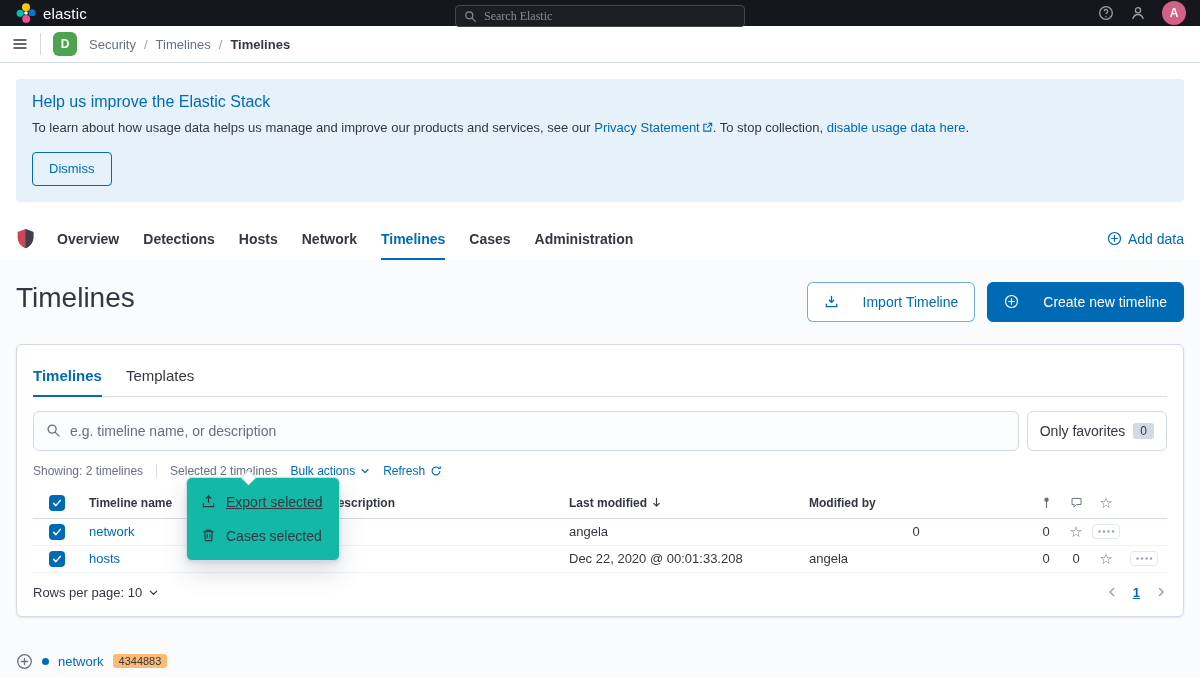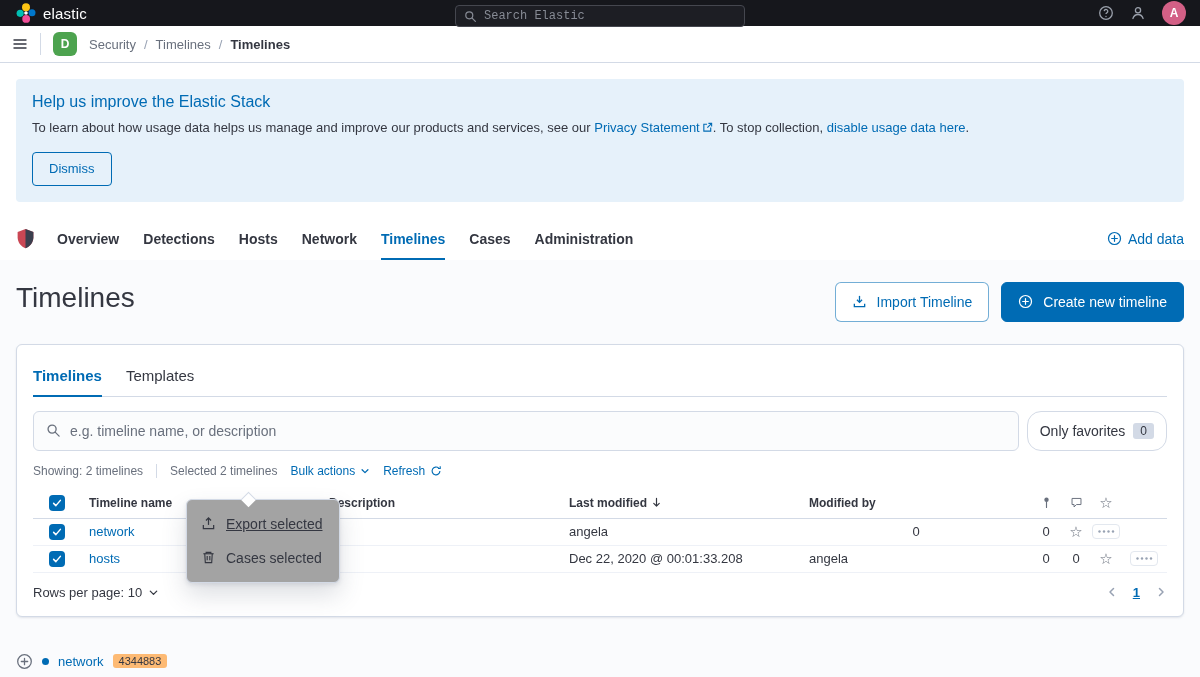--- a/index.html
+++ b/index.html
@@ -6,21 +6,21 @@
   html,body{width:1200px;height:677px;overflow:hidden}
   body{position:relative;font-family:"Liberation Sans","DejaVu Sans",sans-serif;color:#343741;background:#fff;font-size:14px}
   svg{display:block}
   .ic{display:inline-flex;align-items:center;justify-content:center}
 
   
   .topbar{height:26px;background:#16171c;display:flex;align-items:center;padding:0 10px;position:relative}
   .brand{display:flex;align-items:center;gap:7px;padding:0 6px}
   .brand-name{color:#fff;font-size:15px;letter-spacing:.2px}
   .topbar-search{position:absolute;left:455px;top:5px;width:290px;height:22px;background:#1d1e24;border:1px solid #45474f;border-radius:4px;display:flex;align-items:center;gap:7px;padding:0 8px;color:#878b95}
-  .topbar-search input{flex:1;background:transparent;border:0;outline:0;color:#c5c9d2;font-size:12px;font-family:Liberation Mono, monospace}
+  .topbar-search input{flex:1;background:transparent;border:0;outline:0;color:#c5c9d2;font-size:12px;font-family:Liberation Serif, serif}
   .topbar-search input::placeholder{color:#878b95}
   .topbar-right{margin-left:auto;display:flex;align-items:center;gap:16px;color:#9aa0ab;padding-right:4px}
   .avatar{width:24px;height:24px;border-radius:50%;background:#D36086;color:#fff;font-size:12px;font-weight:700;display:flex;align-items:center;justify-content:center}
 
   
   .crumb-bar{height:37px;border-bottom:1px solid #D3DAE6;display:flex;align-items:center;gap:12px;padding:0 12px;background:#fff}
   .vdiv{width:1px;height:22px;background:#D3DAE6}
   .space-avatar{width:24px;height:24px;border-radius:6px;background:#4DA34F;color:#fff;font-weight:700;font-size:12px;display:flex;align-items:center;justify-content:center}
   .breadcrumbs{display:flex;align-items:center;font-size:13px;color:#69707D}
   .crumb{color:#69707D;cursor:pointer}
@@ -42,36 +42,36 @@
   .nav-tab{display:flex;align-items:center;font-weight:600;font-size:14px;color:#343741;position:relative;cursor:pointer}
   .nav-tab.active{color:#006BB4}
   .nav-tab.active::after{content:"";position:absolute;left:0;right:0;bottom:0;height:2px;background:#006BB4}
   .add-data{margin-left:auto;display:flex;align-items:center;gap:6px;color:#006BB4;font-size:14px;cursor:pointer}
 
   
   .main{background:#fafbfd;height:403px}
   .page-header{display:flex;align-items:flex-start;justify-content:space-between;padding:22px 16px 20px}
   .page-title{font-size:28px;font-weight:500;color:#343741}
   .header-actions{display:flex;gap:12px}
-  .btn{height:40px;border-radius:6px;display:inline-flex;align-items:center;gap:10px;padding:0 16px;font-size:14px;font-weight:500;font-family:inherit;cursor:pointer}
+  .btn{height:40px;border-radius:6px;display:inline-flex;align-items:center;gap:24px;padding:0 16px;font-size:14px;font-weight:500;font-family:inherit;cursor:pointer}
   .btn-outline{border:1px solid rgba(0,107,180,.55);color:#006BB4;background:#fff}
   .btn-primary{background:#006BB4;border:1px solid #006BB4;color:#fff}
 
   
   .panel{position:relative;margin:2px 16px 0;background:#fff;border:1px solid #D3DAE6;border-radius:6px;padding:16px;box-shadow:0 1px 2px rgba(152,162,179,.25)}
   .panel-tabs{display:flex;gap:24px;border-bottom:1px solid #D3DAE6}
   .panel-tab{padding:6px 0 12px;font-size:15px;color:#343741;position:relative;cursor:pointer}
   .panel-tab.active{color:#006BB4;font-weight:600}
   .panel-tab.active::after{content:"";position:absolute;left:0;right:0;bottom:-1px;height:2px;background:#006BB4}
 
   .search-row{display:flex;gap:8px;margin-top:14px;align-items:center}
   .search-box{flex:1;height:40px;border:1px solid #D3DAE6;border-radius:6px;background:#fbfcfd;display:flex;align-items:center;gap:9px;padding:0 12px;color:#69707D}
   .search-box input{flex:1;border:0;outline:0;background:transparent;font-size:14px;color:#343741;font-family:inherit}
   .search-box input::placeholder{color:#69707D}
-  .fav-filter{height:40px;border:1px solid #D3DAE6;border-radius:14px;background:#fff;display:flex;align-items:center;gap:8px;padding:0 12px;font-size:14px;color:#343741;cursor:pointer;white-space:nowrap}
+  .fav-filter{height:40px;border:1px solid #D3DAE6;border-radius:6px;background:#fff;display:flex;align-items:center;gap:8px;padding:0 12px;font-size:14px;color:#343741;cursor:pointer;white-space:nowrap}
   .count-badge{background:#D3DAE6;border-radius:3px;padding:1px 7px;font-size:12px;color:#343741}
 
   .utility-row{display:flex;align-items:center;gap:13px;margin-top:13px;font-size:12px;color:#69707D}
   .util-link{display:flex;align-items:center;gap:5px;color:#006BB4;cursor:pointer;font-size:12px;font-weight:500}
   .hdiv{width:1px;height:14px;background:#D3DAE6}
 
   .trow{display:grid;grid-template-columns:48px 240px 240px 240px 230px 30px 30px 30px 1fr;align-items:center}
   .thead{border-bottom:1px solid #D3DAE6;padding:7px 0;font-size:12px;font-weight:600;color:#343741;margin-top:10px}
   .tbody-row{border-bottom:1px solid #EEF1F7;padding:5px 0;font-size:13px}
   .cell-c{display:flex;justify-content:center}
@@ -83,21 +83,21 @@
   .muted-ic{color:#69707D}
   .actions-pill{border:1px solid #E3E8EF;border-radius:4px;padding:4px 4px;display:inline-flex;cursor:default}
 
   .table-footer{display:flex;justify-content:space-between;align-items:flex-end;margin-top:12px;font-size:13px;color:#343741}
   .rpp{display:flex;align-items:center;gap:6px;cursor:pointer}
   .pagination{display:flex;align-items:center;gap:15px}
   .page-num{color:#006BB4;text-decoration:underline;font-weight:600;font-size:13px;cursor:pointer}
   .page-chev{color:#98A2B3;cursor:pointer}
 
   
-  .bulk-popover{position:absolute;left:169px;top:154px;width:154px;background:#a3a3a3;border:1px solid #D3DAE6;border-radius:6px;box-shadow:0 12px 24px rgba(65,78,101,.18),0 2px 4px rgba(65,78,101,.12);z-index:5;padding:7px 0}
+  .bulk-popover{position:absolute;left:169px;top:132px;width:154px;background:#14b8a6;border:1px solid #D3DAE6;border-radius:6px;box-shadow:0 12px 24px rgba(65,78,101,.18),0 2px 4px rgba(65,78,101,.12);z-index:5;padding:7px 0}
   .popover-arrow{position:absolute;top:-6px;left:56px;width:11px;height:11px;background:#fff;border-left:1px solid #D3DAE6;border-top:1px solid #D3DAE6;transform:rotate(45deg)}
   .menu-item{display:flex;align-items:center;gap:10px;padding:9px 14px;font-size:14px;color:#343741;cursor:pointer}
   .menu-item.hovered .menu-label{text-decoration:underline}
 
   
   .bottom-bar{position:absolute;left:0;right:0;bottom:0;height:32px;display:flex;align-items:center;gap:9px;padding:0 16px;background:#fafbfd}
   .tl-dot{width:7px;height:7px;border-radius:50%;background:#006BB4}
   .tl-name{color:#006BB4;font-size:13px;cursor:pointer}
   .tl-badge{background:#fdba74;border-radius:3px;padding:1px 6px;font-size:11px;color:#343741}
 </style>

